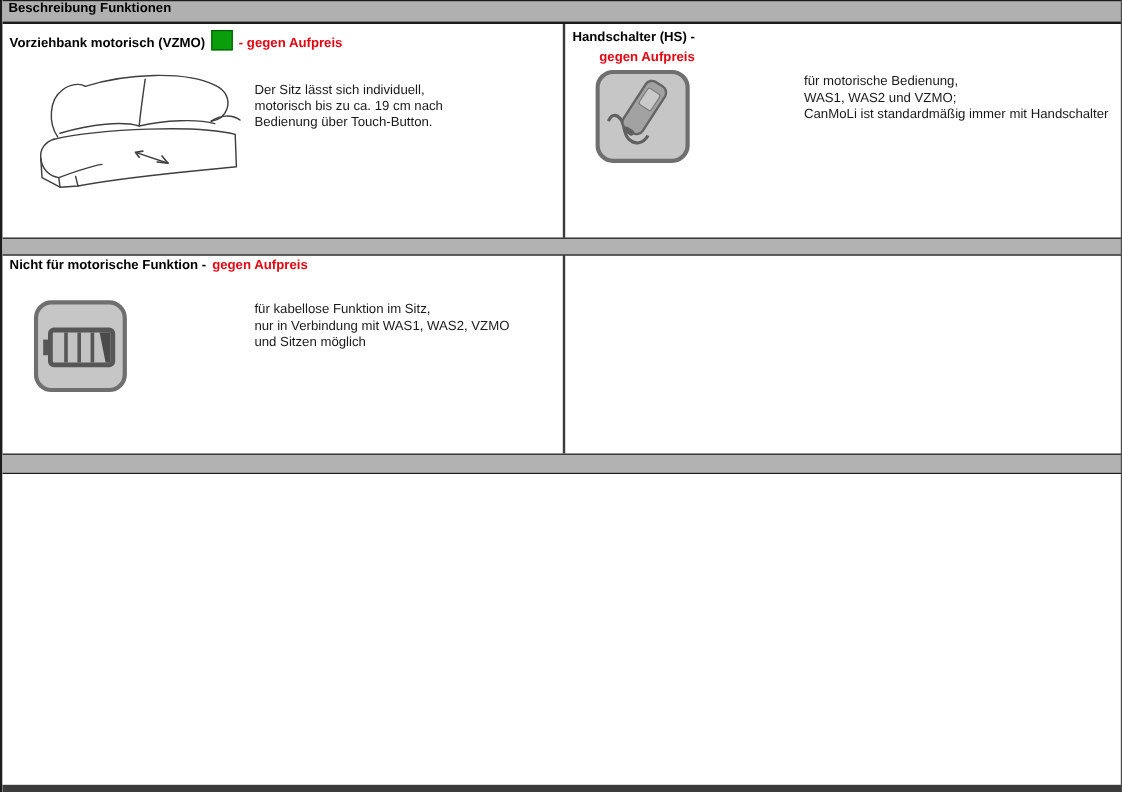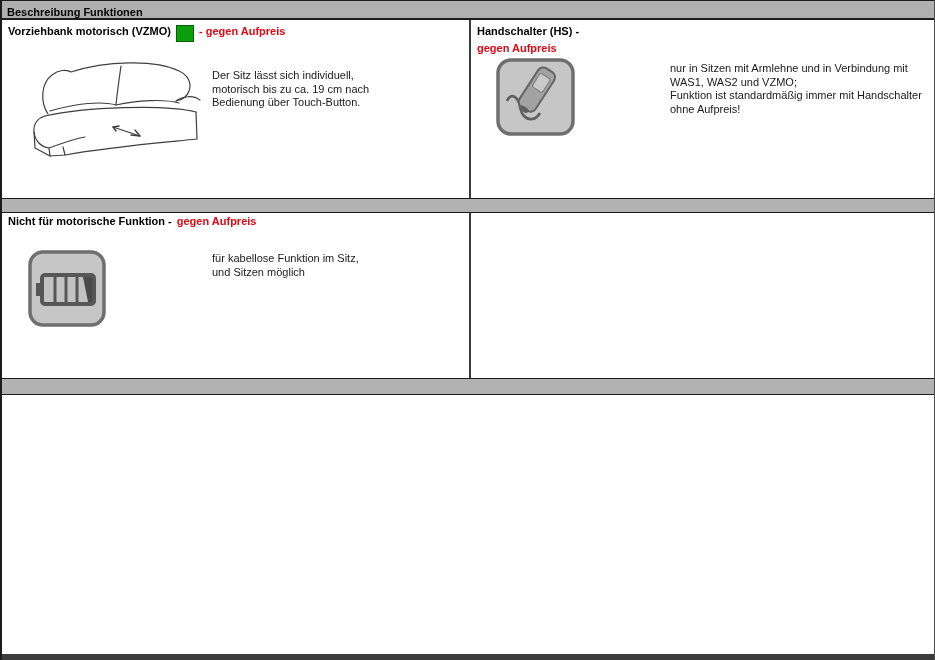--- a/index.html
+++ b/index.html
@@ -7,24 +7,24 @@
     position:relative;width:935px;height:660px;
     font-family:"Liberation Sans",sans-serif;
     background:#fff;overflow:hidden;
     border-left:2px solid #1c1c1c;
     box-sizing:border-box;
   }
   .page::after{content:"";position:absolute;top:0;right:0;width:1px;height:660px;background:#4a4a4a;}
   .titlebar{
     position:absolute;left:0;top:0;width:100%;height:20px;
     background:#b0b0b0;border-top:1px solid #1c1c1c;border-bottom:2px solid #1c1c1c;
-    box-sizing:border-box;display:flex;align-items:flex-end;padding-left:5px;
+    box-sizing:border-box;display:flex;align-items:flex-start;padding-left:5px;
   }
   .titlebar span{font-size:11px;font-weight:bold;color:#000;}
-  .hdrline{position:absolute;display:flex;align-items:flex-start;gap:5px;font-size:11px;font-weight:bold;color:#000;white-space:nowrap;}
+  .hdrline{position:absolute;display:flex;align-items:flex-end;gap:5px;font-size:11px;font-weight:bold;color:#000;white-space:nowrap;}
   .hdrline .red{color:#e30613;}
   .swatch{display:inline-block;width:16px;height:15px;background:#0a9e0a;border:1px solid #066106;}
   .desc{position:absolute;font-size:11px;color:#1a1a1a;line-height:13.5px;}
   .desc-line{min-height:13.5px;white-space:nowrap;}
   .divider{position:absolute;left:467px;top:20px;width:2px;height:358px;background:#3c3c3c;}
   .graybar{position:absolute;left:0;width:935px;background:#b2b2b2;border-top:1px solid #1c1c1c;border-bottom:1px solid #1c1c1c;box-sizing:border-box;}
   .bar1{top:198px;height:15px;}
   .bar2{top:378px;height:17px;}
   .bottombar{position:absolute;left:0;top:654px;width:935px;height:6px;background:#3b3b3b;}
   .iconbox{position:absolute;}
@@ -81,24 +81,23 @@
       <rect x="2" y="2" width="75" height="74" rx="13" fill="#c6c6c6" stroke="#6f6f6f" stroke-width="3.5"></rect>
       <path d="M44,55 C40,62 33,63 28,58 C23,53 25,46 21,41 C17,36 13,38 11,43" fill="none" stroke="#5f5f5f" stroke-width="2.6"></path>
       <g transform="translate(53,12) rotate(33)">
         <rect x="-9" y="0" width="19" height="46" rx="6" fill="#a2a2a2" stroke="#646464" stroke-width="2"></rect>
         <rect x="-5.5" y="7" width="12" height="16" rx="2" fill="#c9c9c9" stroke="#7d7d7d" stroke-width="1"></rect>
         <rect x="-4" y="44" width="9" height="5" rx="2" fill="#5f5f5f"></rect>
       </g>
     </svg>
 
     <div class="desc" style="left:668px;top:62px;">
-      <div class="desc-line">nur in Sitzen mit Armlehne und in Verbindung mit</div>
+      <div class="desc-line">für motorische Bedienung,</div>
       <div class="desc-line">WAS1, WAS2 und VZMO;</div>
-      <div class="desc-line">Funktion ist standardmäßig immer mit Handschalter</div>
-      <div class="desc-line">ohne Aufpreis!</div>
+      <div class="desc-line">CanMoLi ist standardmäßig immer mit Handschalter</div>
     </div>
   </div>
 
   <div class="graybar bar1"></div>
 
   <div>
     <div class="hdrline" style="left:6px;top:215px;">
       <span>Nicht für motorische Funktion -</span>
       <span class="red">gegen Aufpreis</span>
     </div>
@@ -108,20 +107,21 @@
       <rect x="14" y="25" width="52" height="29" rx="3" fill="#c2c2c2" stroke="#565656" stroke-width="4"></rect>
       <rect x="8" y="33" width="5" height="13" fill="#565656"></rect>
       <line x1="27" y1="27" x2="27" y2="52" stroke="#565656" stroke-width="3"></line>
       <line x1="38" y1="27" x2="38" y2="52" stroke="#565656" stroke-width="3"></line>
       <line x1="49" y1="27" x2="49" y2="52" stroke="#565656" stroke-width="3"></line>
       <polygon points="55,27 64,27 64,52 60,52" fill="#4a4a4a"></polygon>
     </svg>
 
     <div class="desc" style="left:210px;top:252px;">
       <div class="desc-line">für kabellose Funktion im Sitz,</div>
+      <div class="desc-line">nur in Verbindung mit WAS1, WAS2, VZMO</div>
       <div class="desc-line">und Sitzen möglich</div>
     </div>
   </div>
 
   <div></div>
 
   <div class="graybar bar2"></div>
 
   <div style="position:absolute;left:0;top:395px;width:935px;height:259px;background:#fff;"></div>
 

